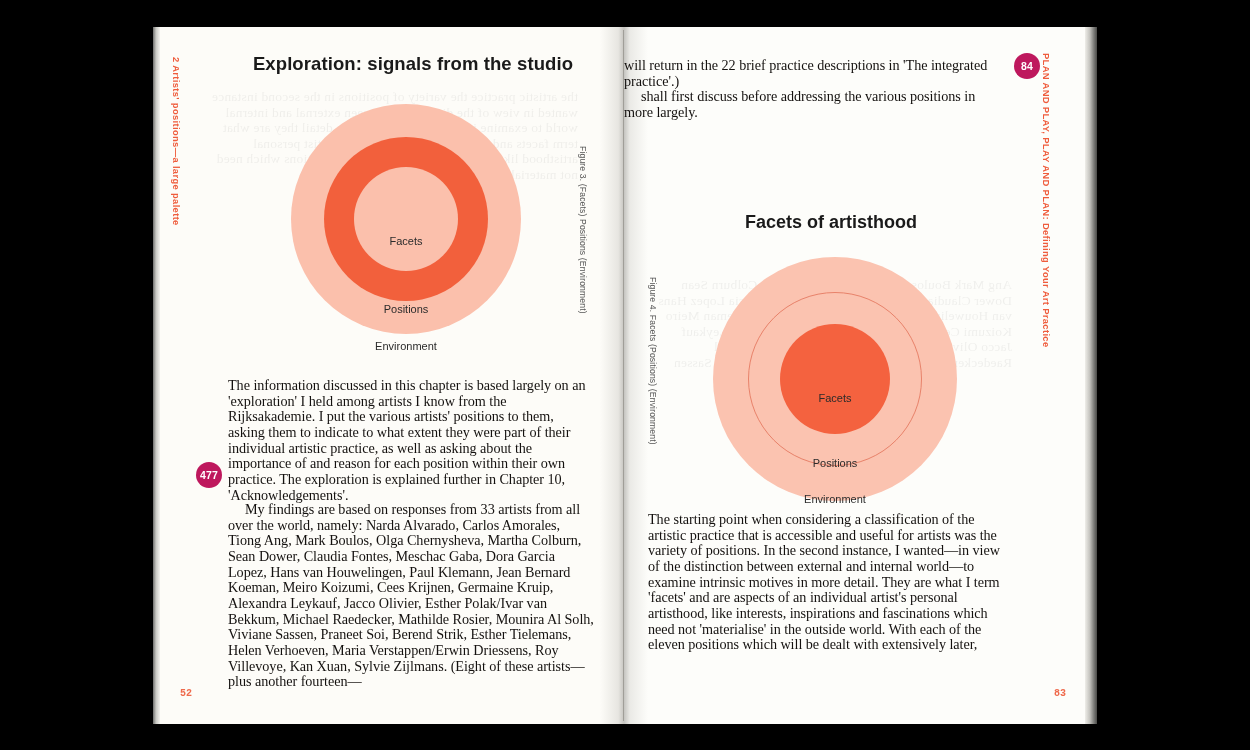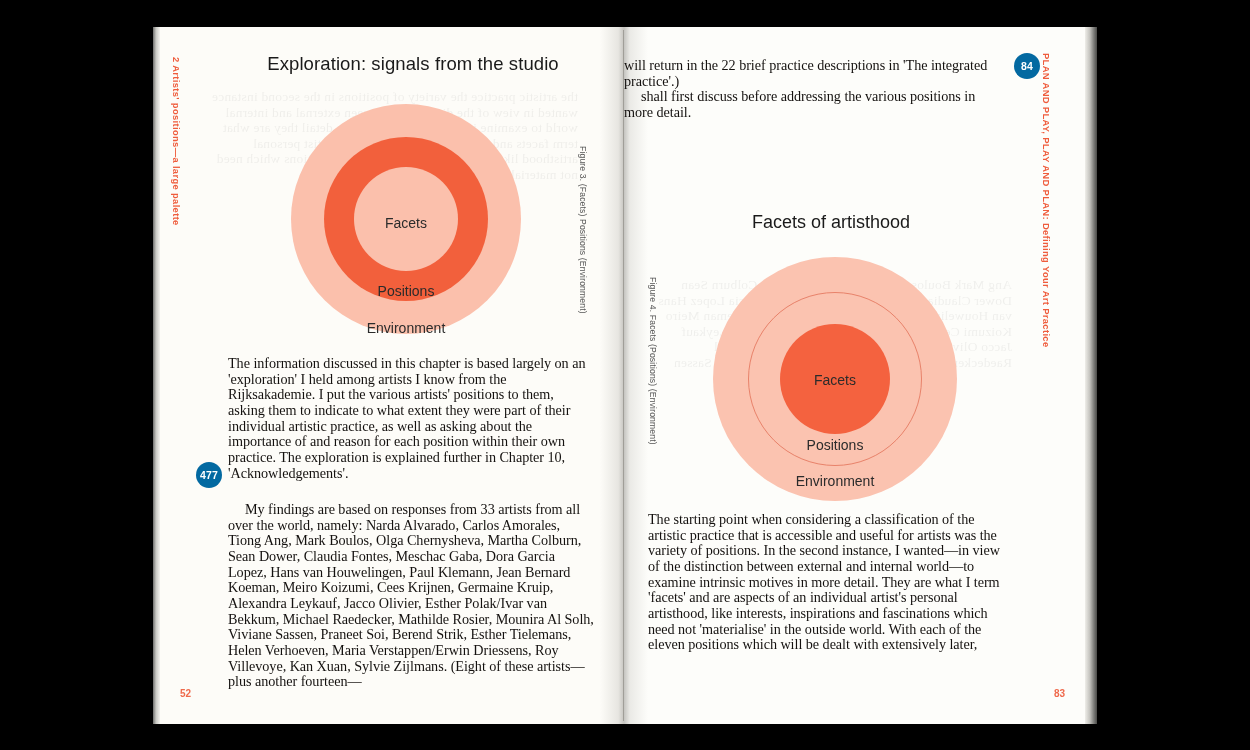--- a/index.html
+++ b/index.html
@@ -36,74 +36,74 @@
   .page-right{left:624px;width:461px;background:#fdfdfa;}
 
   
   .ghost{position:absolute;opacity:.055;color:#111;font-size:13.5px;
          line-height:15.6px;letter-spacing:.2px;
          transform:scaleX(-1);pointer-events:none;user-select:none;
          font-family:"Liberation Serif",serif;}
 
   
   .h-chapter{position:absolute;font-family:"Liberation Sans",sans-serif;
-     font-weight:normal;color:#1a1a1a;}
+     font-weight:bold;color:#1a1a1a;}
   #head-left{left:228px;top:53px;width:370px;text-align:center;
      font-size:18.5px;letter-spacing:.1px;}
   #head-right{left:650px;top:212px;width:362px;text-align:center;font-size:18px;}
 
   .body-txt{position:absolute;color:#14110f;font-size:14.2px;line-height:15.65px;
      text-align:left;font-family:"Liberation Serif",serif;
      font-weight:400;letter-spacing:-.05px;}
 
   #para-r1{left:624px;top:58px;width:364px;}
   #para-r2{left:648px;top:512px;width:366px;}
-  #para-l1{left:228px;top:356px;width:366px;}
+  #para-l1{left:228px;top:378px;width:366px;}
   #para-l2{left:228px;top:502px;width:368px;}
 
   .indent{display:block;text-indent:17px;}
 
   
   .vert{position:absolute;font-family:"Liberation Sans",sans-serif;
      font-weight:bold;color:#ef5c3c;white-space:nowrap;font-size:9.4px;
      letter-spacing:.35px;}
   #run-left{left:182px;top:57px;transform-origin:left top;
      transform:rotate(90deg);}
   #run-right{left:1052px;top:53px;transform-origin:left top;
      transform:rotate(90deg);}
 
   .fig-cap{position:absolute;font-family:"Liberation Sans",sans-serif;
      color:#555;font-size:8.6px;white-space:nowrap;letter-spacing:.15px;}
   #cap-1{left:588px;top:146px;transform-origin:left top;transform:rotate(90deg);}
   #cap-2{left:658px;top:277px;transform-origin:left top;transform:rotate(90deg);}
 
   
-  .folio{position:absolute;font-family:Liberation Sans, sans-serif;
+  .folio{position:absolute;font-family:Liberation Mono, monospace;
      font-weight:bold;color:#ef6a4c;font-size:10px;}
   #folio-left{left:180px;top:688px;}
   #folio-right{left:1054px;top:688px;}
 
   
   .badge{position:absolute;width:26px;height:26px;border-radius:50%;
-     background:#0369a1;color:#fff;font-family:"Liberation Sans",sans-serif;
+     background:#be185d;color:#fff;font-family:"Liberation Sans",sans-serif;
      font-weight:bold;font-size:10.5px;display:flex;align-items:center;
      justify-content:center;letter-spacing:.2px;}
   #badge-268{left:196px;top:462px;}
   #badge-84{left:1014px;top:53px;}
 
   
   #fig3{position:absolute;left:291px;top:104px;width:230px;height:230px;}
   #fig3 .ring-outer{position:absolute;left:0;top:0;width:230px;height:230px;
      border-radius:50%;background:#fbc0ac;}
   #fig3 .ring-mid{position:absolute;left:33px;top:33px;width:164px;height:164px;
      border-radius:50%;background:#f2603c;}
   #fig3 .ring-in{position:absolute;left:63px;top:63px;width:104px;height:104px;
      border-radius:50%;background:#fbc0ac;}
   .lbl{position:absolute;width:100%;text-align:center;
-     font-family:"Liberation Sans",sans-serif;font-size:14px;color:#2b2b2b;}
+     font-family:"Liberation Sans",sans-serif;font-size:11px;color:#2b2b2b;margin-top:20px;}
   #fig3 #f3-facets{top:111px;}
   #fig3 #f3-positions{top:179px;}
   #fig3 #f3-env{top:216px;}
 
   
   #fig4{position:absolute;left:713px;top:257px;width:244px;height:244px;}
   #fig4 .c-outer{position:absolute;left:0;top:0;width:244px;height:244px;
      border-radius:50%;background:#fbc3b0;}
   #fig4 .c-mid{position:absolute;left:35px;top:35px;width:174px;height:174px;
      border-radius:50%;border:1px solid #e8826a;box-sizing:border-box;}
@@ -161,21 +161,21 @@
   <div class="badge" id="badge-268">477</div>
 
   <div class="folio" id="folio-left">52</div>
 
   <div class="vert" id="run-right">PLAN AND PLAY, PLAY AND PLAN: Defining Your Art Practice</div>
 
   <div class="badge" id="badge-84">84</div>
 
   <div class="body-txt" id="para-r1">
     <span>will return in the 22 brief practice descriptions in 'The integrated practice'.)</span>
-    <span class="indent">shall first discuss before addressing the various positions in more detail.</span>
+    <span class="indent">shall first discuss before addressing the various positions in more largely.</span>
   </div>
 
   <div class="h-chapter" id="head-right">Facets of artisthood</div>
 
   <div id="fig4">
     <div class="c-outer"></div>
     <div class="c-mid"></div>
     <div class="c-in"></div>
     <div class="lbl" id="f4-facets">Facets</div>
     <div class="lbl" id="f4-positions">Positions</div>

